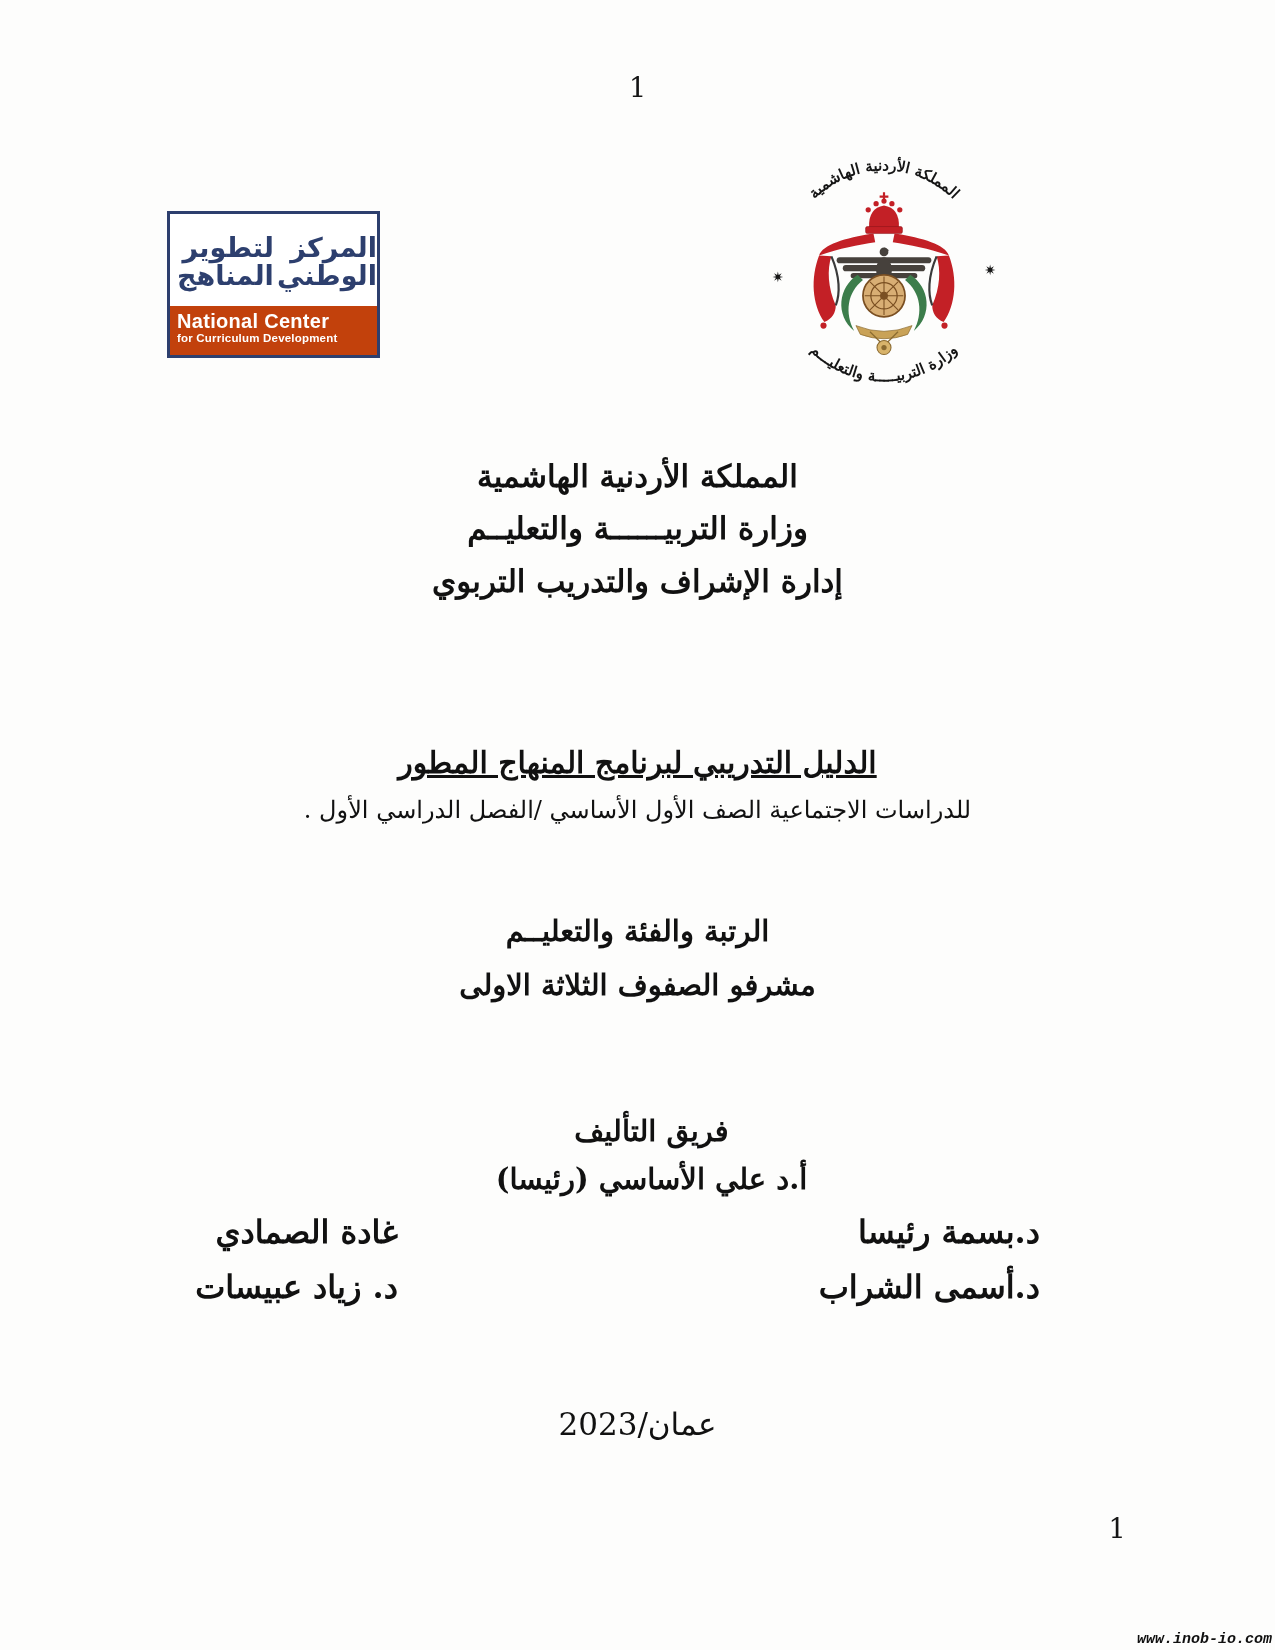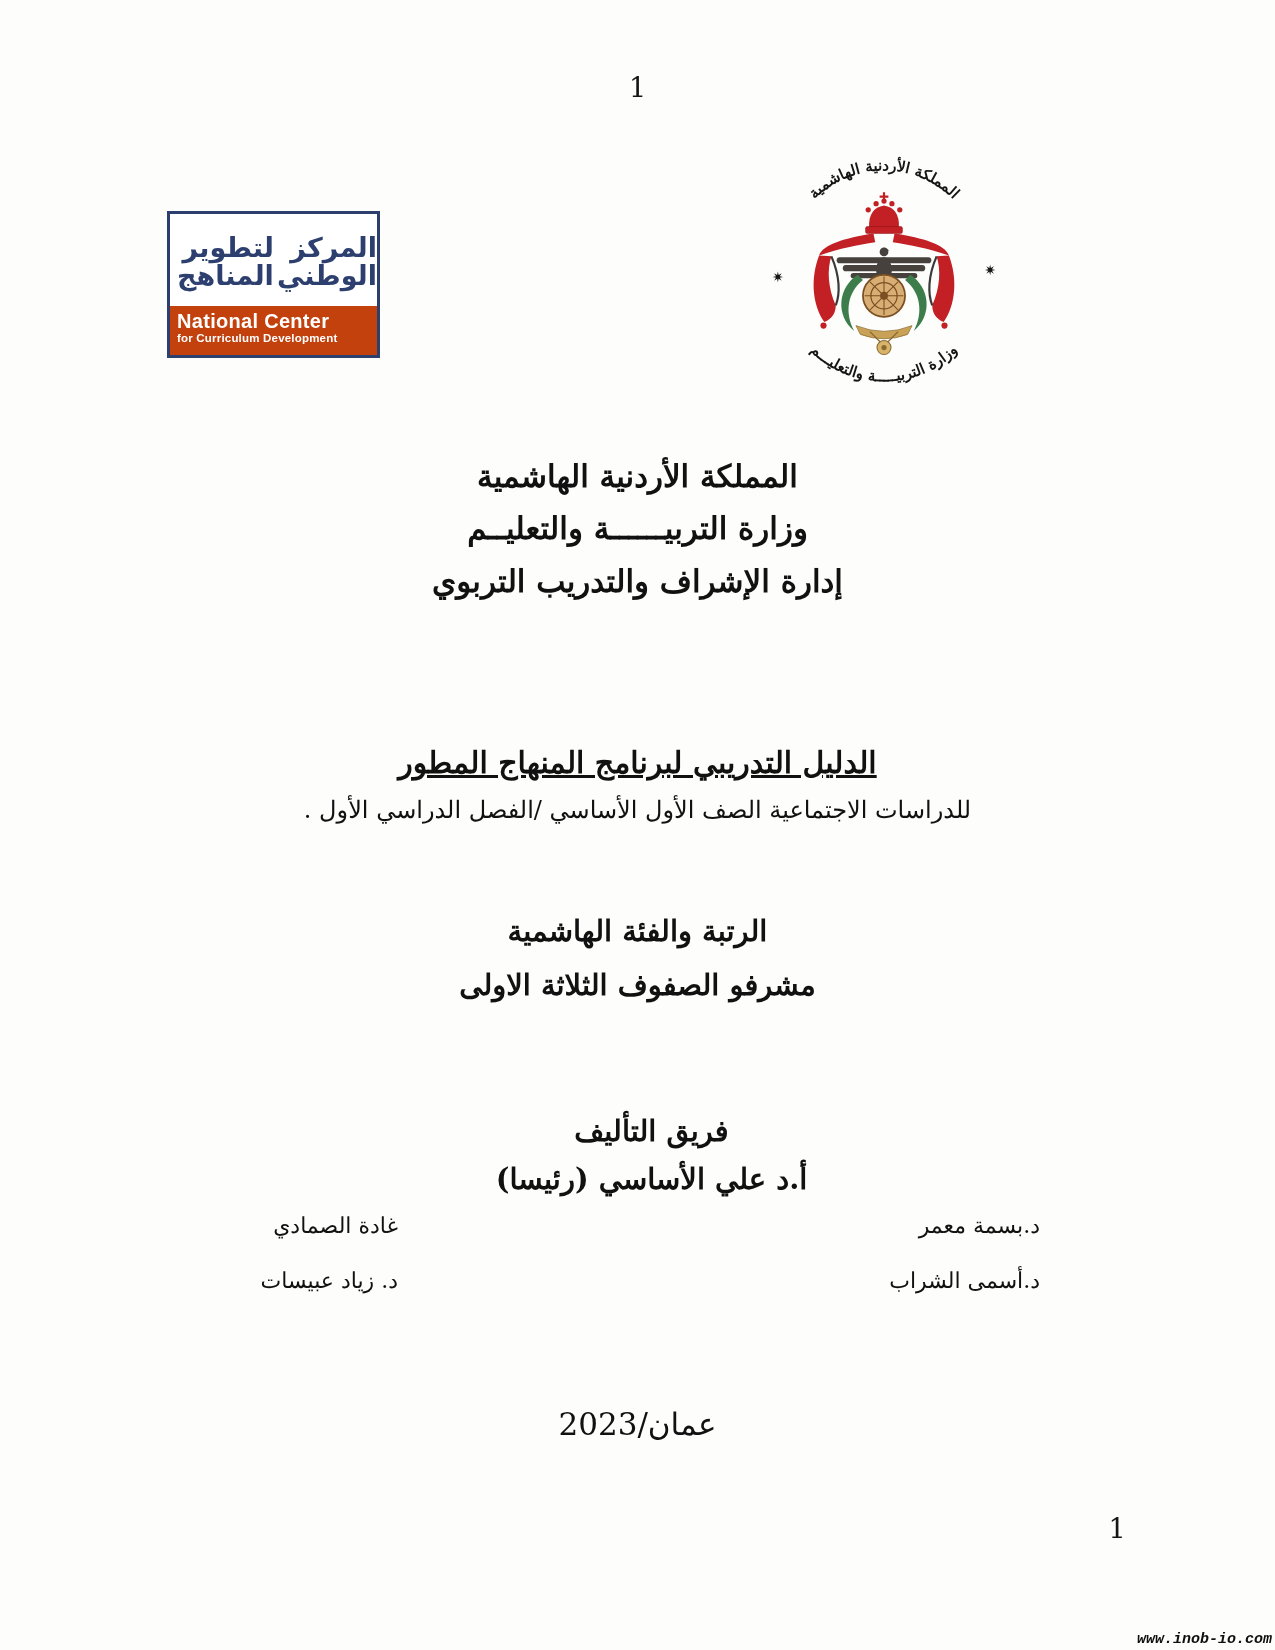--- a/index.html
+++ b/index.html
@@ -44,21 +44,21 @@
   
   .moe-emblem{left:770px;top:146px;width:228px;height:254px;}
   .moe-emblem svg{width:100%;height:100%;display:block;}
 
   
   .hdr{font-size:31px;font-weight:bold;}
   .title-bold{font-size:30px;font-weight:bold;text-decoration:underline;}
   .title-reg{font-size:24px;font-weight:normal;}
   .target{font-size:29px;font-weight:bold;}
   .team-hdr{font-size:29px;font-weight:bold;margin-left:28px;}
-  .name{font-size:22px;font-weight:normal;white-space:nowrap;}
+  .name{font-size:32px;font-weight:bold;white-space:nowrap;}
   .city{font-size:31px;}
 
   .watermark{
     right:3px;bottom:2px;
     font-family:Liberation Mono, monospace;
     font-style:italic;font-weight:bold;font-size:15px;color:#101010;
   }
 </style>
 </head>
 <body>
@@ -154,27 +154,27 @@
     </svg>
   </div>
 
   <div class="abs centered ar hdr" style="top:458px;">المملكة الأردنية الهاشمية</div>
   <div class="abs centered ar hdr" style="top:510px;">وزارة التربيــــــة والتعليــم</div>
   <div class="abs centered ar hdr" style="top:563px;">إدارة الإشراف والتدريب التربوي</div>
 
   <div class="abs centered ar title-bold" style="top:745px;">الدليل التدريبي لبرنامج المنهاج المطور</div>
   <div class="abs centered ar title-reg" style="top:796px;">للدراسات الاجتماعية الصف الأول الأساسي /الفصل الدراسي الأول .</div>
 
-  <div class="abs centered ar target" style="top:914px;">الرتبة والفئة الهاشمية</div>
+  <div class="abs centered ar target" style="top:914px;">الرتبة والفئة والتعليــم</div>
   <div class="abs centered ar target" style="top:968px;">مشرفو الصفوف الثلاثة الاولى</div>
 
   <div class="abs centered ar team-hdr" style="top:1114px;">فريق التأليف</div>
   <div class="abs centered ar team-hdr" style="top:1162px;">أ.د علي الأساسي (رئيسا)</div>
 
-  <div class="abs ar name" style="top:1213px;right:235px;">د.بسمة معمر</div>
+  <div class="abs ar name" style="top:1213px;right:235px;">د.بسمة رئيسا</div>
   <div class="abs ar name" style="top:1268px;right:235px;">د.أسمى الشراب</div>
   <div class="abs ar name" style="top:1213px;right:877px;">غادة الصمادي</div>
   <div class="abs ar name" style="top:1268px;right:877px;">د. زياد عبيسات</div>
 
   <div class="abs centered ar city" style="top:1406px;">عمان/2023</div>
 
   <div class="abs pagenum" style="top:1513px;left:1102px;width:30px;text-align:center;">1</div>
 
   <div class="abs watermark">www.inob-io.com</div>
 

